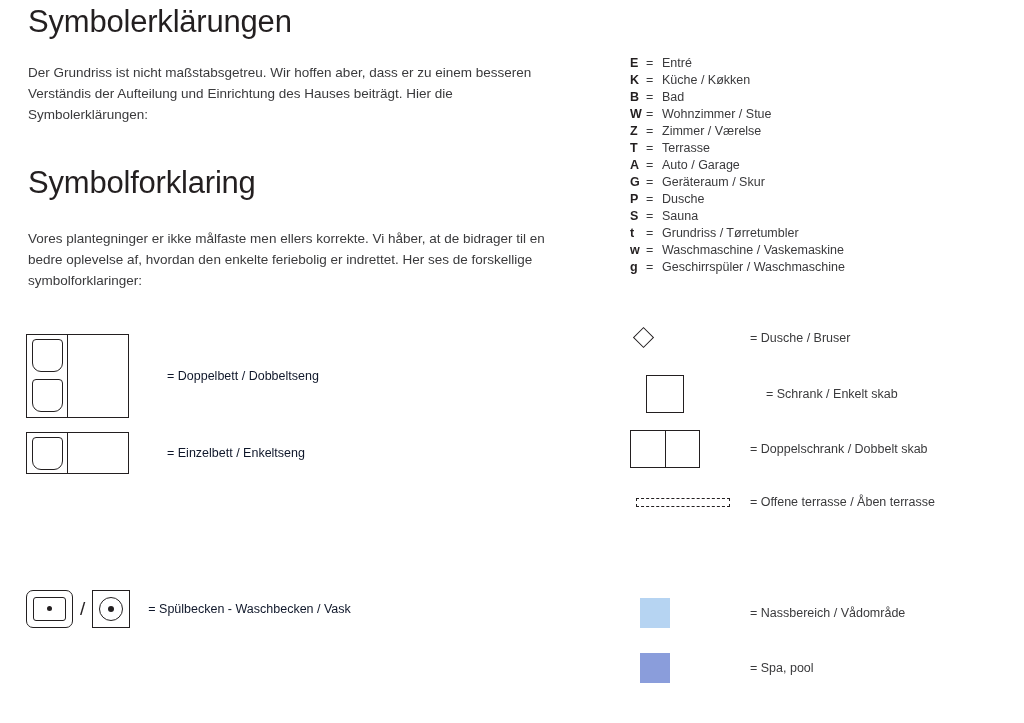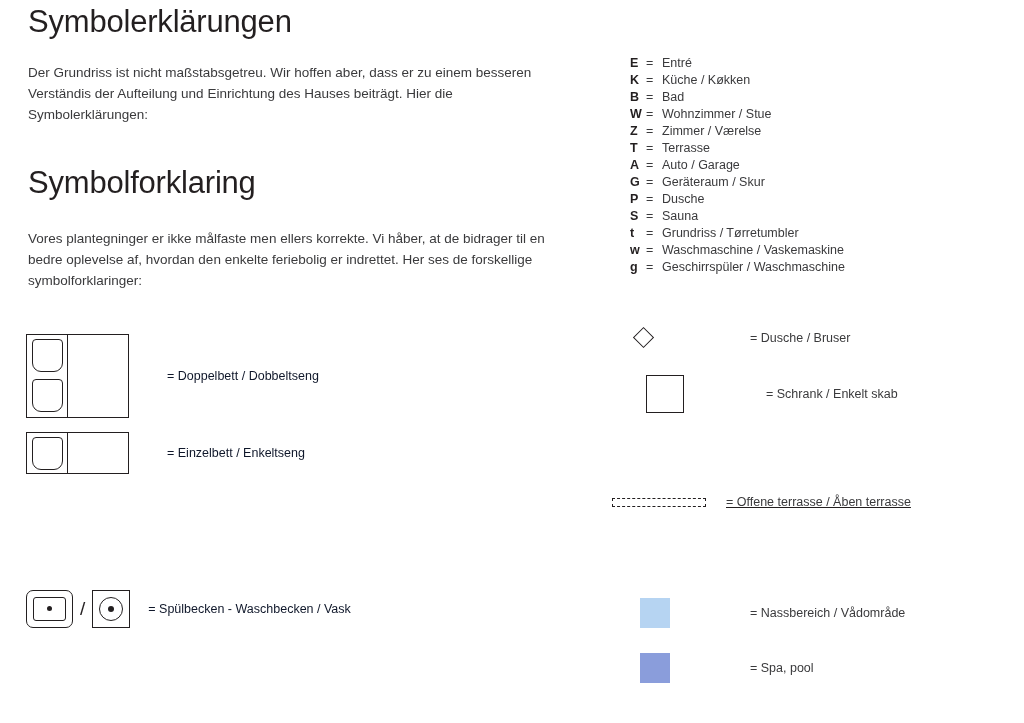--- a/index.html
+++ b/index.html
@@ -449,22 +449,28 @@
     <div class="rsym-label">= Dusche / Bruser</div>
   </div>
 
   <div class="rsym" style="left:630px; top:375px;margin-left:16px;">
     <div class="rsym-art">
       <div class="cab-single"></div>
     </div>
     <div class="rsym-label">= Schrank / Enkelt skab</div>
   </div>
 
-
-  <div class="rsym" style="left:612px; top:495px;text-decoration:underline;">
+  <div class="rsym" style="left:630px; top:430px;">
+    <div class="rsym-art">
+      <div class="cab-double"></div>
+    </div>
+    <div class="rsym-label">= Doppelschrank / Dobbelt skab</div>
+  </div>
+
+  <div class="rsym" style="left:636px; top:495px;">
     <div class="rsym-art" style="width:114px;">
       <div class="terr-open"></div>
     </div>
     <div class="rsym-label">= Offene terrasse / Åben terrasse</div>
   </div>
 
 
   <div class="rsym" style="left:640px; top:598px;">
     <div class="rsym-art" style="width:110px;">
       <div class="swatch swatch-wet"></div>

